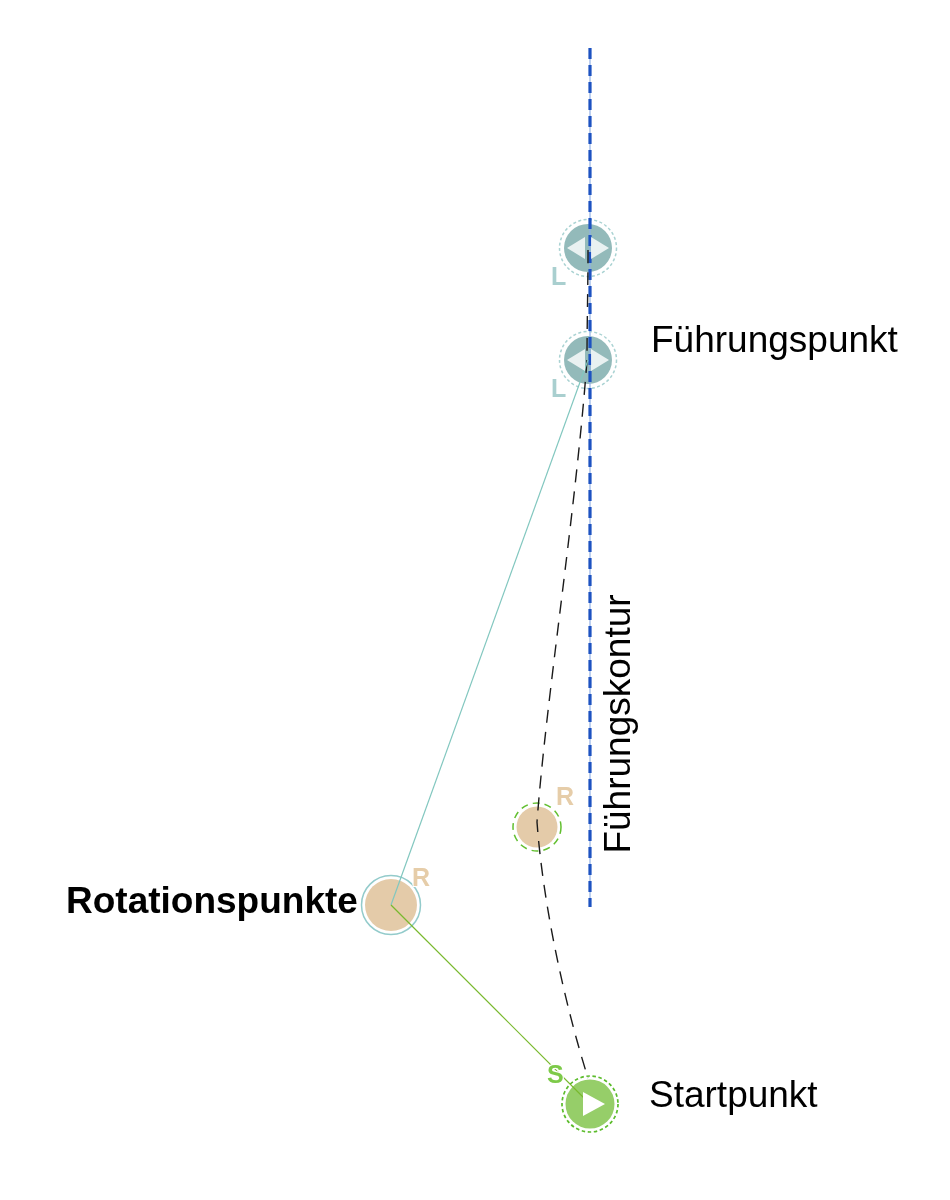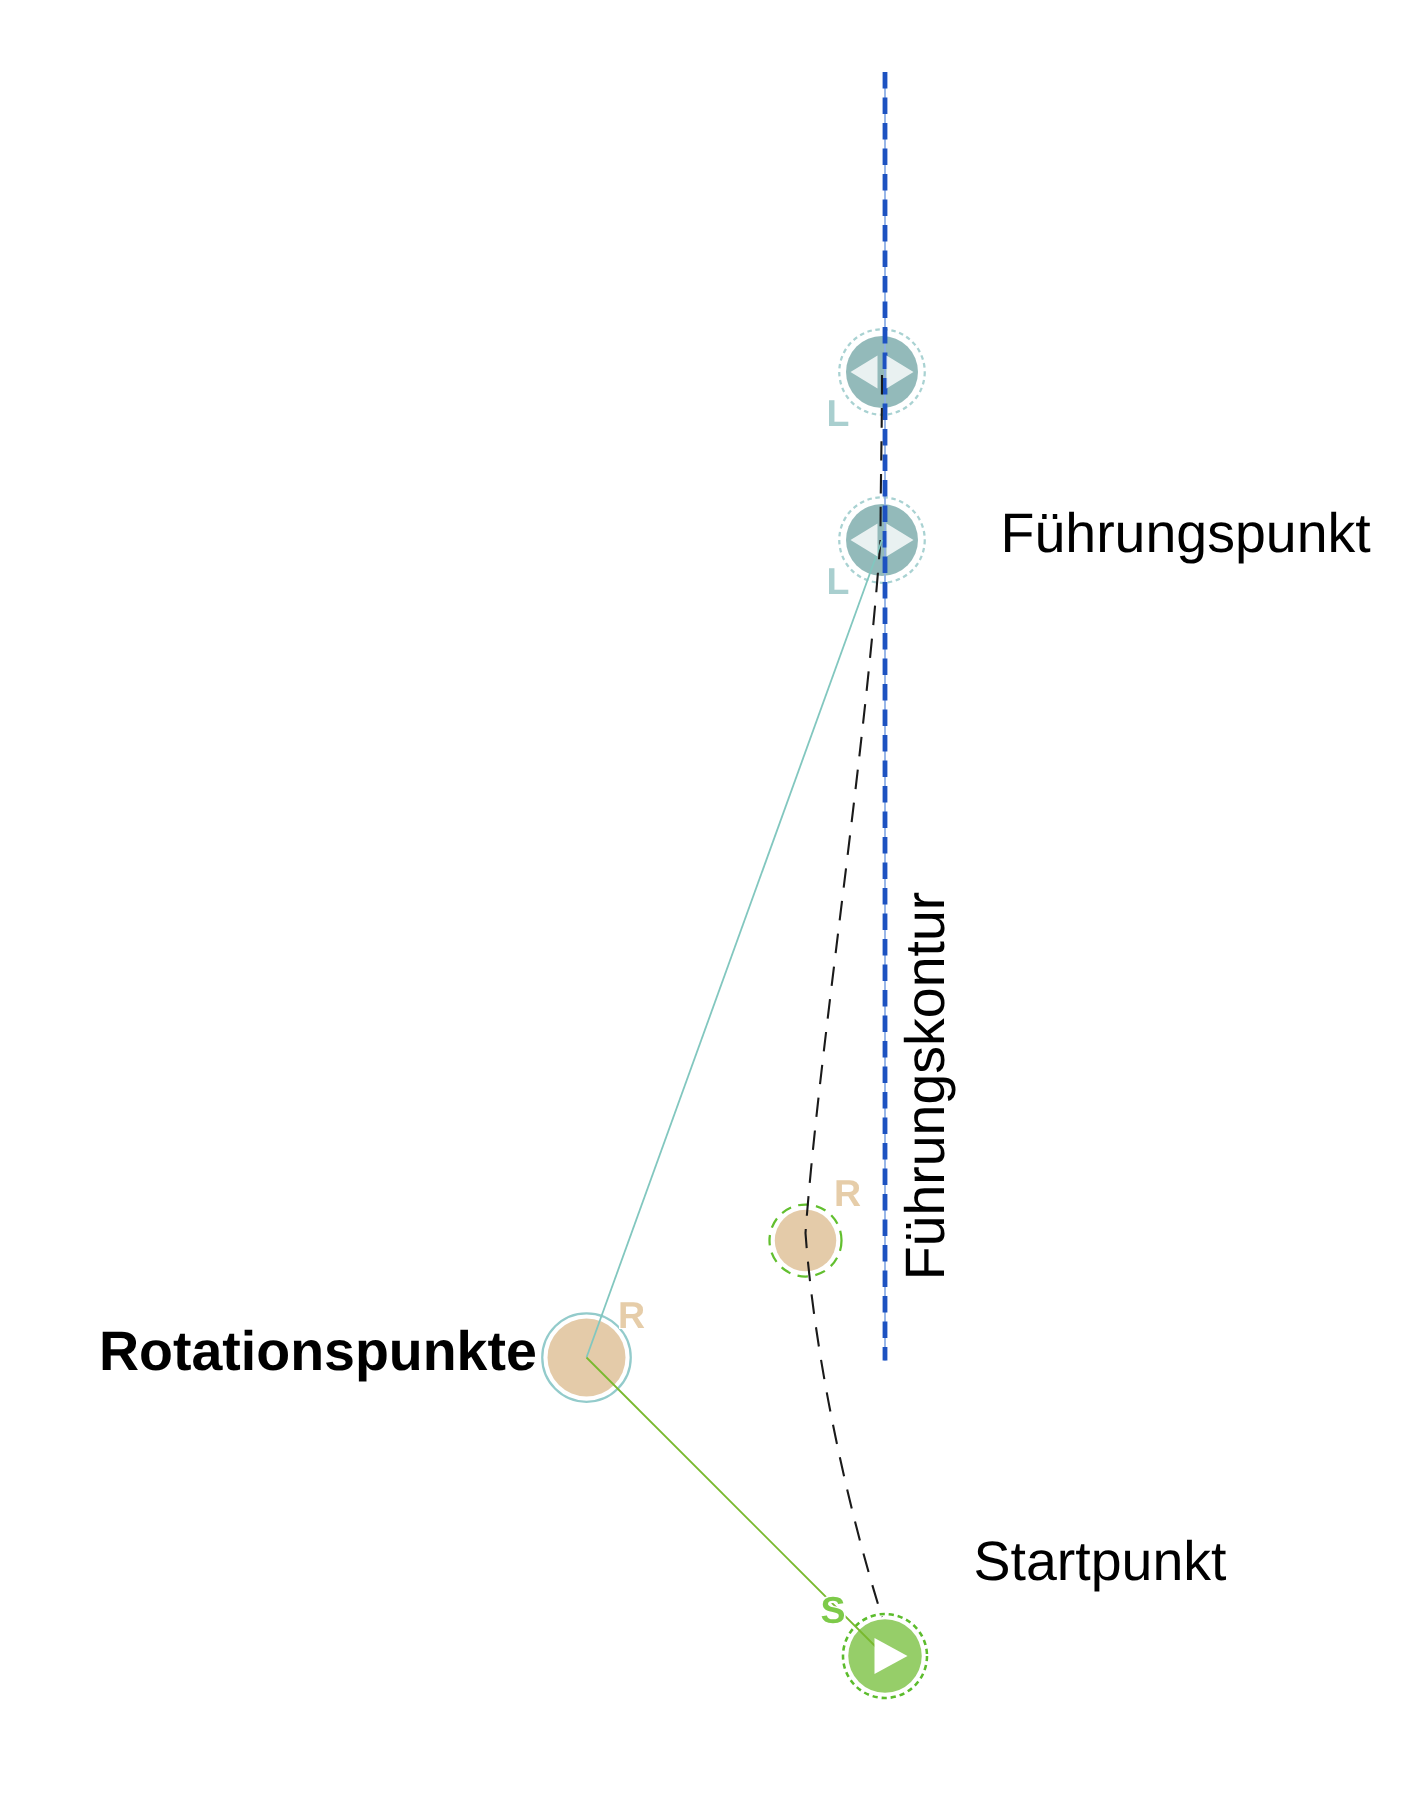--- a/index.html
+++ b/index.html
@@ -104,21 +104,21 @@
   <div class="pt-letter teal" style="left:551px; top:264px;">L</div>
 
   <div class="pt-letter teal" style="left:551px; top:376px;">L</div>
 
   <div class="pt-letter tan" style="left:556px; top:784px;">R</div>
 
   <div class="pt-letter tan" style="left:412px; top:865px;">R</div>
 
   <div class="pt-letter green" style="left:547px; top:1062px;">S</div>
 
-  <div class="big-label" style="left:651px; top:336px;margin-left:16px;">Führungspunkt</div>
+  <div class="big-label" style="left:651px; top:320px;">Führungspunkt</div>
 
   <div class="big-label rotated" style="left:618px; top:724px;">Führungskontur</div>
 
   <div class="big-label" style="left:66px; top:881px;font-weight:bold;">Rotationspunkte</div>
 
-  <div class="big-label" style="left:649px; top:1021px;text-align:right;">Startpunkt</div>
+  <div class="big-label" style="left:649px; top:1075px;text-align:right;">Startpunkt</div>
 
 </div>
 
 </body></html>

